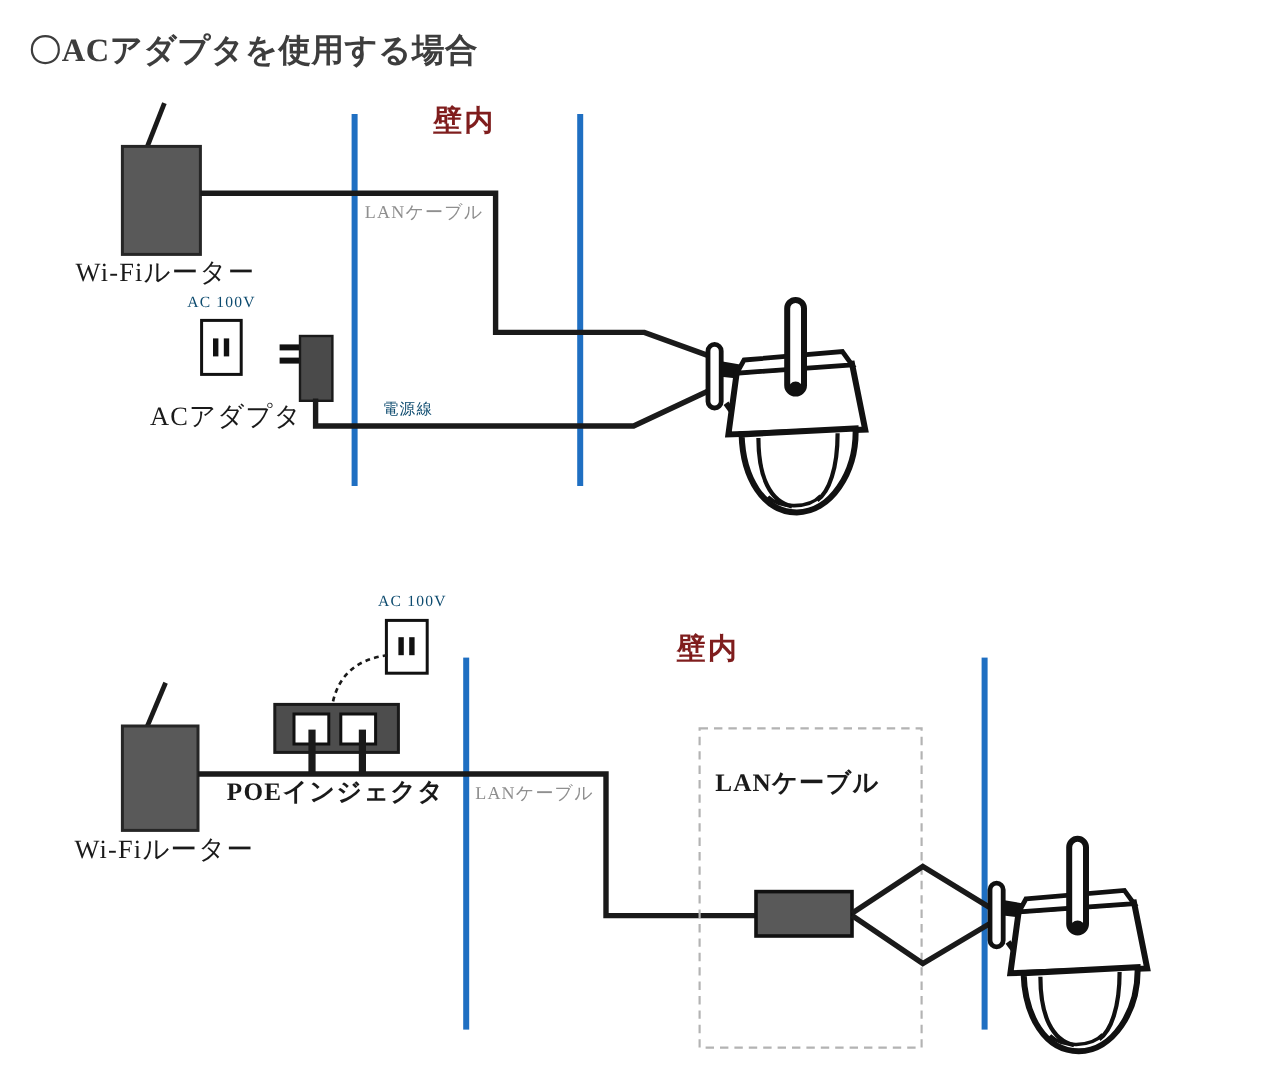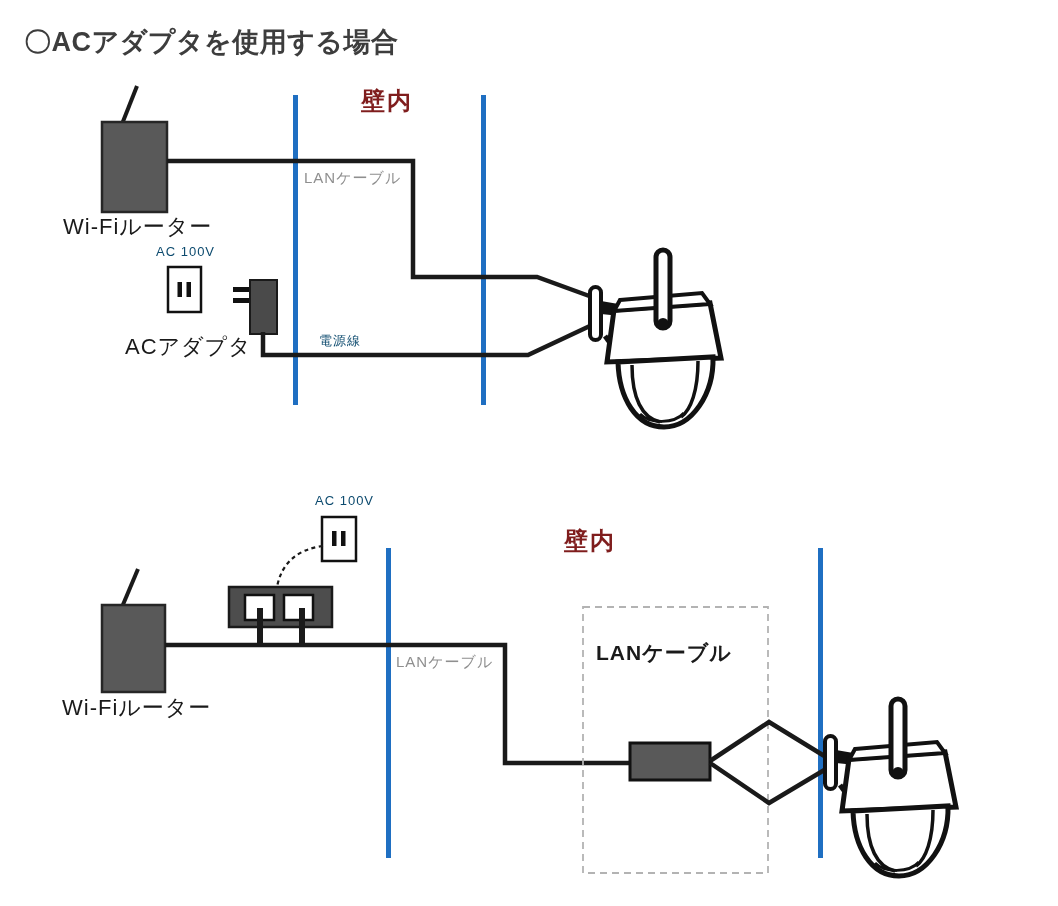--- a/index.html
+++ b/index.html
@@ -1,20 +1,20 @@
 <!DOCTYPE html>
 <html><head>
 <meta charset="utf-8">
 <style>
   html,body{margin:0;padding:0;background:#fff;}
   .canvas{
     position:relative;
     width:1058px;height:906px;
     background:#fff;
-    font-family:Liberation Sans, sans-serif;
+    font-family:Liberation Serif, serif;
     overflow:hidden;
   }
   .layer{position:absolute;left:0;top:0;}
   .lbl{position:absolute;white-space:nowrap;line-height:1.1;}
   .title{font-size:27px;font-weight:bold;color:#3d3d3d;letter-spacing:0.5px;}
   .device{font-size:22px;color:#1a1a1a;letter-spacing:1px;}
   .device-bold{font-size:21px;font-weight:bold;color:#1a1a1a;letter-spacing:1px;}
   .wall-lbl{font-size:24px;font-weight:bold;color:#7f1d1d;letter-spacing:2px;}
   .gray-sm{font-size:13px;color:#0c4a6e;letter-spacing:1px;}
   .gray-md{font-size:15px;color:#8f8f8f;letter-spacing:1px;}
@@ -105,17 +105,18 @@
   <div class="lbl title" style="left:24px;top:28px;">〇ACアダプタを使用する場合</div>
   <div class="lbl wall-lbl" style="left:361px;top:88px;">壁内</div>
   <div class="lbl gray-md" style="left:304px;top:170px;">LANケーブル</div>
   <div class="lbl device" style="left:63px;top:215px;">Wi-Fiルーター</div>
   <div class="lbl gray-sm" style="left:156px;top:245px;">AC 100V</div>
   <div class="lbl gray-sm" style="left:319px;top:334px;">電源線</div>
   <div class="lbl device" style="left:125px;top:335px;text-align:center;">ACアダプタ</div>
 
   <div class="lbl gray-sm" style="left:315px;top:494px;">AC 100V</div>
   <div class="lbl wall-lbl" style="left:564px;top:528px;">壁内</div>
+  <div class="lbl device-bold" style="left:189px;top:649px;">POEインジェクタ</div>
   <div class="lbl gray-md" style="left:396px;top:654px;">LANケーブル</div>
   <div class="lbl device-bold" style="left:596px;top:641px;">LANケーブル</div>
   <div class="lbl device" style="left:62px;top:696px;">Wi-Fiルーター</div>
 
 </div>
 
 </body></html>

